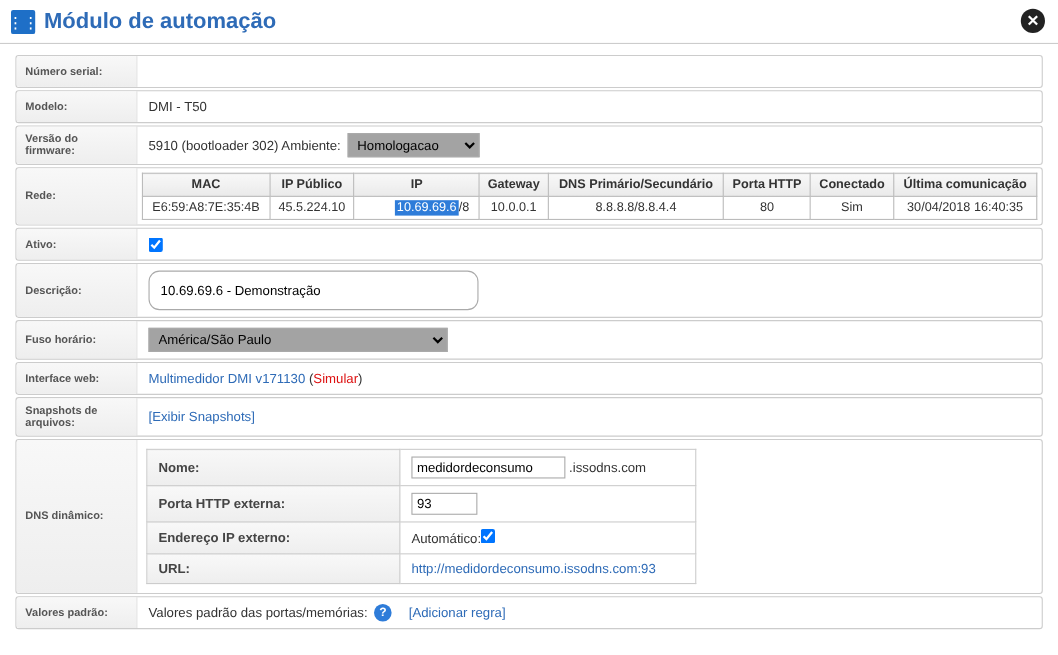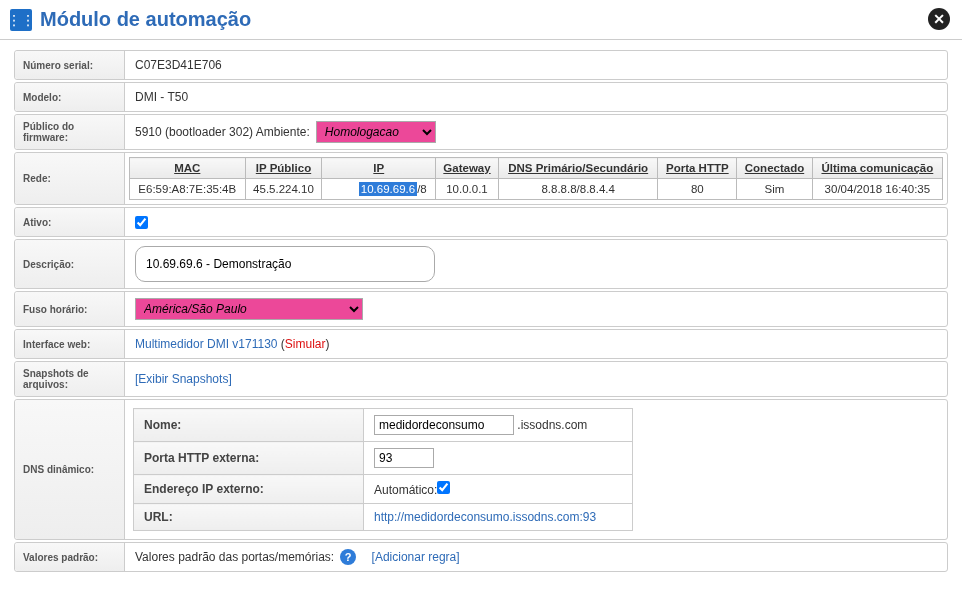--- a/index.html
+++ b/index.html
@@ -83,38 +83,36 @@
     flex: 1;
     padding: 6px 10px;
     display: flex;
     align-items: center;
     gap: 6px;
   }
   select {
     font-size: 12px;
     padding: 2px 4px;
     border: 1px solid #aaa;
-    background: #ec4899;
+    background: #a3a3a3;
     height: 22px;
-    font-style: italic;
   }
   .net-table {
     border-collapse: collapse;
     width: 100%;
     font-size: 11.5px;
   }
   .net-table th, .net-table td {
     border: 1px solid #bbb;
     padding: 4px 6px;
     text-align: center;
   }
   .net-table th {
     background: linear-gradient(#f8f8f8,#eaeaea);
     font-weight: bold;
-    text-decoration: underline;
   }
   .ip-hl { background: #2e7cd9; color: #fff; padding: 1px 2px; margin-left: 28px; }
   .text-input {
     border: 1px solid #aaa;
     border-radius: 10px;
     padding: 12px 10px;
     width: 300px;
     font-size: 12px;
     height: 36px;
   }
@@ -161,30 +159,29 @@
 <div class="modal-header">
   <span class="header-icon">⋮⋮</span>
   <span class="header-title">Módulo de automação</span>
   <button class="close-btn">✕</button>
 </div>
 
 <div class="content">
 
   <div class="row">
     <div class="row-label">Número serial:</div>
-    <div class="row-value">C07E3D41E706</div>
   </div>
 
   <div class="row">
     <div class="row-label">Modelo:</div>
     <div class="row-value">DMI - T50</div>
   </div>
 
   <div class="row">
-    <div class="row-label">Público do firmware:</div>
+    <div class="row-label">Versão do firmware:</div>
     <div class="row-value">
       <span>5910 (bootloader 302) Ambiente:</span>
       <select style="width:120px">
         <option>Homologacao</option>
       </select>
     </div>
   </div>
 
   <div class="row">
     <div class="row-label">Rede:</div>
@@ -228,21 +225,21 @@
   <div class="row">
     <div class="row-label">Descrição:</div>
     <div class="row-value">
       <input class="text-input" value="10.69.69.6 - Demonstração" style="">
     </div>
   </div>
 
   <div class="row">
     <div class="row-label">Fuso horário:</div>
     <div class="row-value">
-      <select style="width:228px">
+      <select style="width:272px">
         <option>América/São Paulo</option>
       </select>
     </div>
   </div>
 
   <div class="row">
     <div class="row-label">Interface web:</div>
     <div class="row-value">
       <span>
         <a class="link-blue">Multimedidor DMI v171130</a><span> (</span><a class="link-red">Simular</a><span>)</span>

